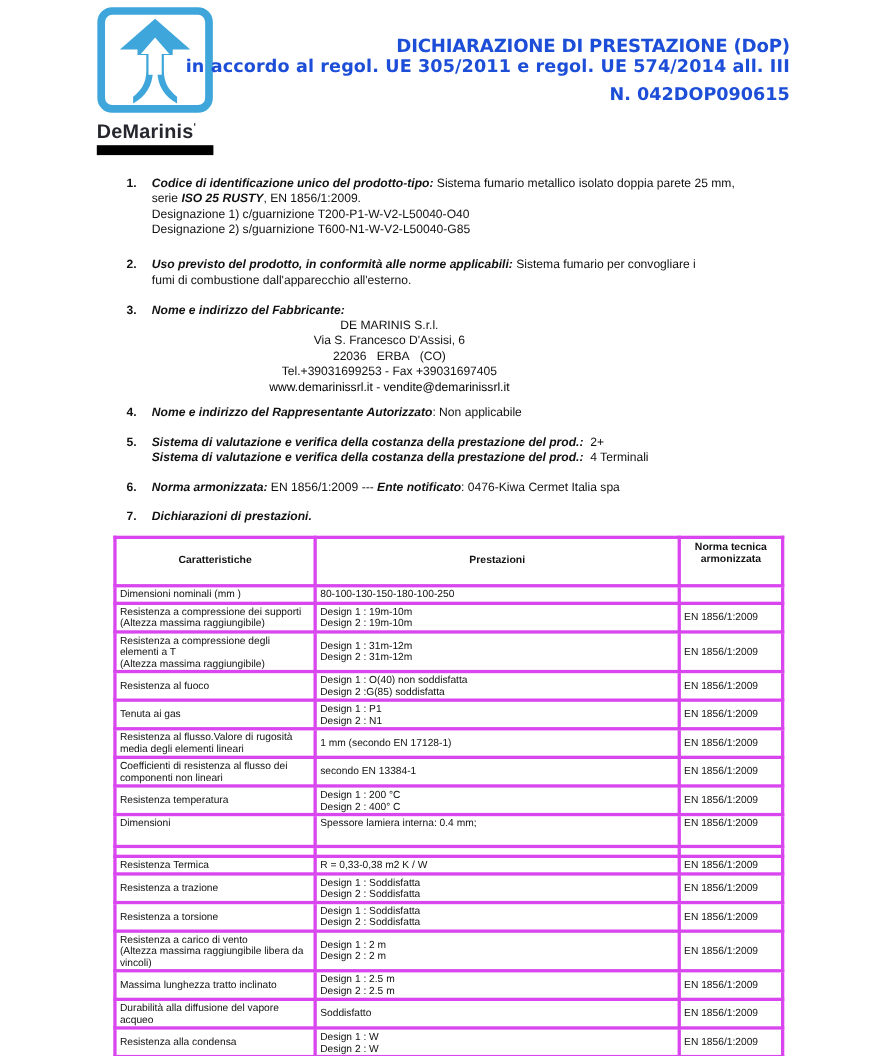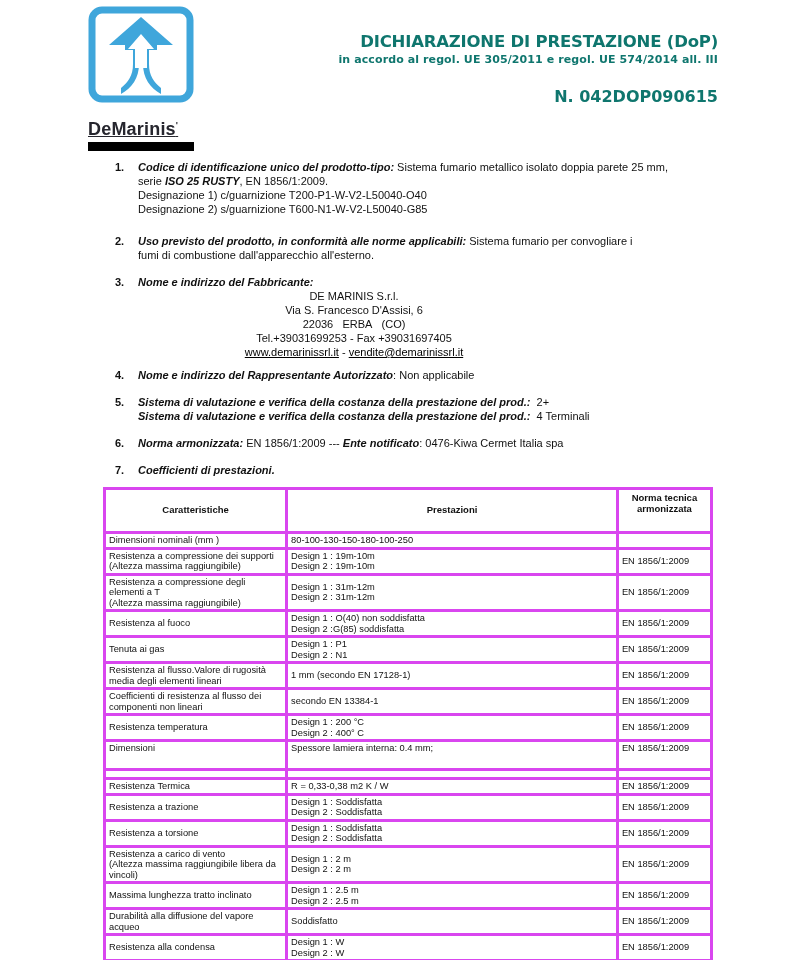--- a/index.html
+++ b/index.html
@@ -6,43 +6,42 @@
   body{
     width:800px;height:960px;background:#ffffff;position:relative;
     font-family:"Liberation Sans", sans-serif;color:#111;
     -webkit-font-smoothing:antialiased;
   }
   
   .logo{position:absolute;left:88px;top:6px;width:106px;}
   .logo svg{display:block;}
   .brand{
     font-family:"Liberation Sans", sans-serif;font-weight:bold;
-    font-size:18px;color:#26262e;letter-spacing:.2px;line-height:20px;margin-top:12px;
+    font-size:18px;color:#26262e;letter-spacing:.2px;line-height:20px;margin-top:2px;
     white-space:nowrap;
-    text-decoration:underline;
   }
   .brand sup{font-size:9px;}
   .brand-bar{width:106px;height:9px;background:#000;margin-top:3px;}
   
   .hdr{
     position:absolute;top:31px;right:82px;text-align:right;
-    font-family:"DejaVu Sans", sans-serif;font-weight:bold;color:#0f766e;
+    font-family:"DejaVu Sans", sans-serif;font-weight:bold;color:#1d4ed8;
   }
   .hdr .title{font-size:16.5px;line-height:21px;letter-spacing:-.2px;}
-  .hdr .subtitle{font-size:11px;line-height:16px;letter-spacing:.1px;text-align:center;}
-  .hdr .dopnum{font-size:16px;line-height:22px;margin-top:18px;}
+  .hdr .subtitle{font-size:16px;line-height:16px;letter-spacing:.1px;text-align:center;}
+  .hdr .dopnum{font-size:16px;line-height:22px;margin-top:7px;}
   
   .content{position:absolute;left:103px;top:160px;width:614px;font-size:11px;line-height:14px;}
   .item{display:flex;align-items:flex-start;}
   .item .num{font-weight:bold;width:23px;margin-left:12px;flex:0 0 auto;}
   .item .itext{flex:1 1 auto;}
   .mb18{margin-bottom:18px;} .mb13{margin-bottom:13px;} .mb9{margin-bottom:9px;}
   b{font-weight:bold;font-style:italic;}
   .addr{width:432px;text-align:center;}
-  .lnk{text-decoration:underline;color:#000;cursor:pointer;text-align:center;}
+  .lnk{color:#000;cursor:pointer;text-align:center;}
   
   .dop-table{
     position:absolute;left:103px;top:487px;width:610px;
     border-collapse:collapse;table-layout:fixed;
     font-size:9.3px;line-height:10.5px;color:#111;
   }
   .dop-table td,.dop-table th{
     border:3px solid #d946ef;padding:1px 3px;
     vertical-align:middle;white-space:pre-line;overflow:hidden;
   }
@@ -128,21 +127,21 @@
   <div class="item mb13">
     <span class="num">6.</span>
     <div class="itext">
       <div><b>Norma armonizzata:</b><span> EN 1856/1:2009 --- </span><b>Ente notificato</b><span>: 0476-Kiwa Cermet Italia spa</span></div>
     </div>
   </div>
 
   <div class="item">
     <span class="num">7.</span>
     <div class="itext">
-      <div><b>Coefficienti di prestazioni.</b></div>
+      <div><b>Dichiarazioni di prestazioni.</b></div>
     </div>
   </div>
 
 </div>
 
 <table class="dop-table">
   <colgroup>
     <col class="col-c">
       <col class="col-p">
       <col class="col-n">

